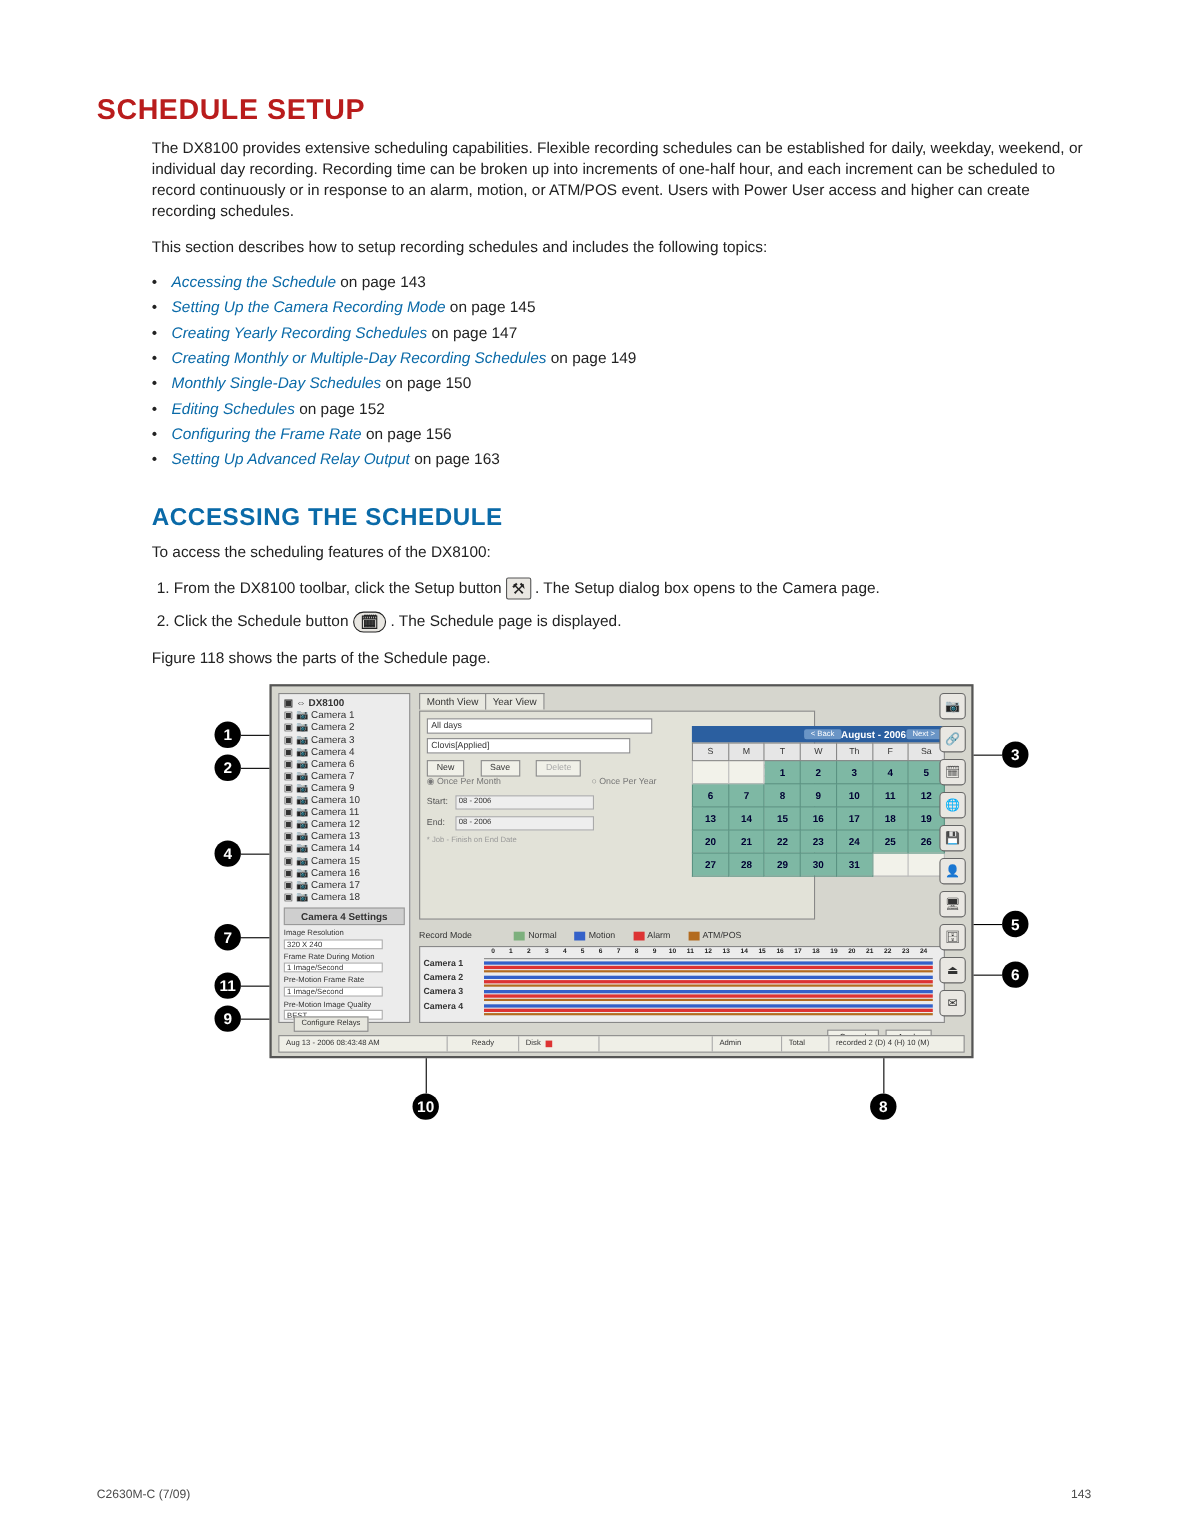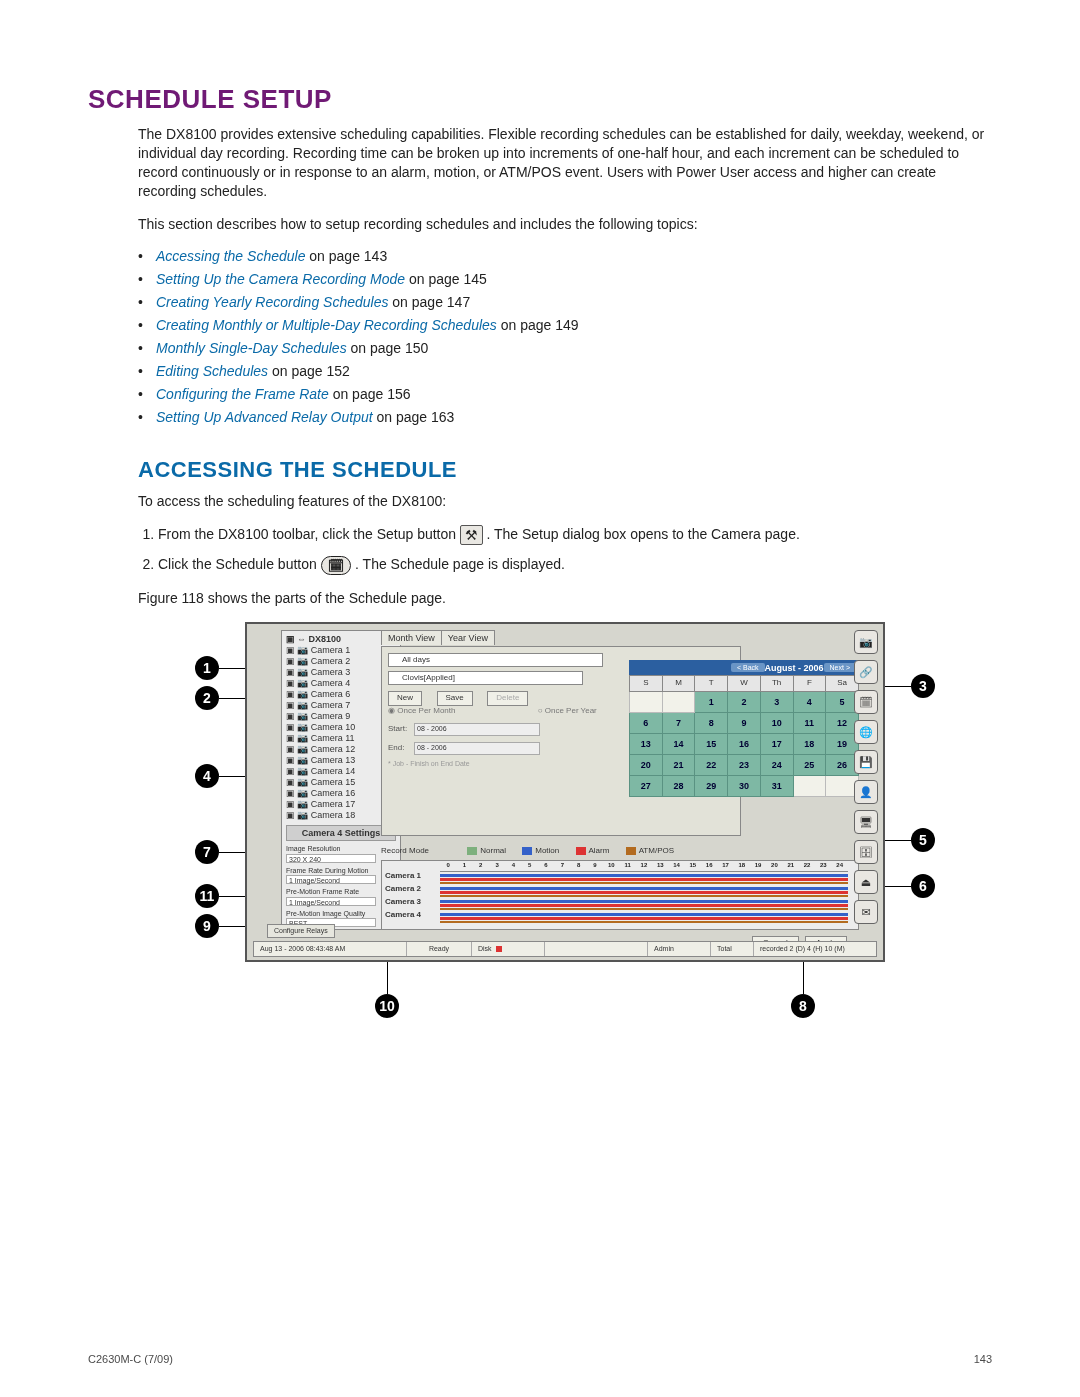--- a/index.html
+++ b/index.html
@@ -11,21 +11,21 @@
   }
   .page {
     width: 1080px;
     min-height: 1397px;
     margin: 0 auto;
     padding: 84px 88px 40px 88px;
     box-sizing: border-box;
     position: relative;
   }
   h1.schedule-title {
-    color: #701a75;
+    color: #b91c1c;
     font-family: "Arial Narrow", Arial, sans-serif;
     font-stretch: condensed;
     font-weight: 700;
     font-size: 26px;
     letter-spacing: .5px;
     margin: 0 0 10px 0;
   }
   h2.sub-title {
     color: #0a6aa8;
     font-family: "Arial Narrow", Arial, sans-serif;
@@ -54,33 +54,33 @@
   .fig-caption { text-align:center; font-size:13px; margin-top:20px; }
   .fig-caption b{ font-weight:700; }
 
   
   .mock {
     width:100%; height:340px; border:2px solid #555;
     background:#d6d6ce; position:relative; box-sizing:border-box;
     font-size:9px; color:#333;
   }
   .mock .sidebar{ position:absolute; left:6px; top:6px; width:120px; height:300px;
-    background:#ececec; border:1px solid #888; box-sizing:border-box; padding:3px 4px; overflow:hidden;margin-left:28px;}
+    background:#ececec; border:1px solid #888; box-sizing:border-box; padding:3px 4px; overflow:hidden;}
   .mock .sidebar .tree-item{ white-space:nowrap; line-height:11px; }
   .mock .sidebar .camset{ background:#cfcfcf; border:1px solid #999; margin-top:4px;
     text-align:center; font-weight:bold; font-size:9px; padding:1px 0;}
   .mock .sidebar .opt{ font-size:7px; margin-top:3px; }
   .mock .sidebar .mini-in{ width:90px; height:9px; border:1px solid #aaa; background:#fff; font-size:7px; padding:0 2px; box-sizing:border-box; }
   .mock .tabs{ position:absolute; left:134px; top:6px; font-size:9px; }
   .mock .tabs span{ display:inline-block; border:1px solid #888; border-bottom:none;
     background:#e8e8e0; padding:1px 6px; margin-right:-1px;}
   .mock .panel-top{ position:absolute; left:134px; top:22px; width:360px; height:190px;
     border:1px solid #888; background:#e2e2d8; box-sizing:border-box; padding:6px;}
   .mock .panel-top .drop{ width:200px; height:12px; background:#fff; border:1px solid #888;
-    display:inline-block; font-size:8px; padding-left:13px; line-height:12px; }
+    display:inline-block; font-size:8px; padding-left:3px; line-height:12px; }
   .mock .panel-top .drop.sm{ width:180px; margin-top:4px;}
   .mock .panel-top .btn{ display:inline-block; border:1px solid #888; background:#f0f0e8;
     font-size:8px; padding:1px 8px; margin-right:12px;}
   .mock .panel-top .btnrow{ margin-top:6px; }
   .mock .panel-top .radios{ margin-top:0; font-size:8px; color:#777;}
   .mock .panel-top .radios span{ display:inline-block; margin-right:40px;}
   .mock .panel-top .datefield{ margin-top:6px; font-size:8px; display:flex; align-items:center;}
   .mock .panel-top .datefield .lab{ width:26px; color:#555;}
   .mock .panel-top .datefield .df{ width:120px; height:11px; border:1px solid #aaa; background:#eee; font-size:7px; padding:0 2px;}
   .mock .panel-top .hint{ font-size:7px; color:#999; margin-top:4px;}

